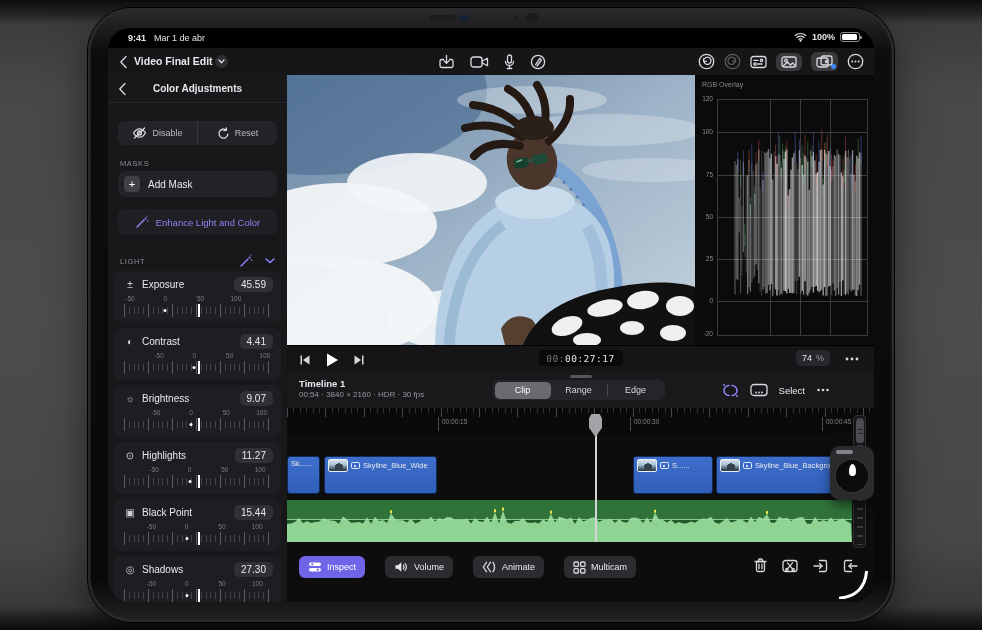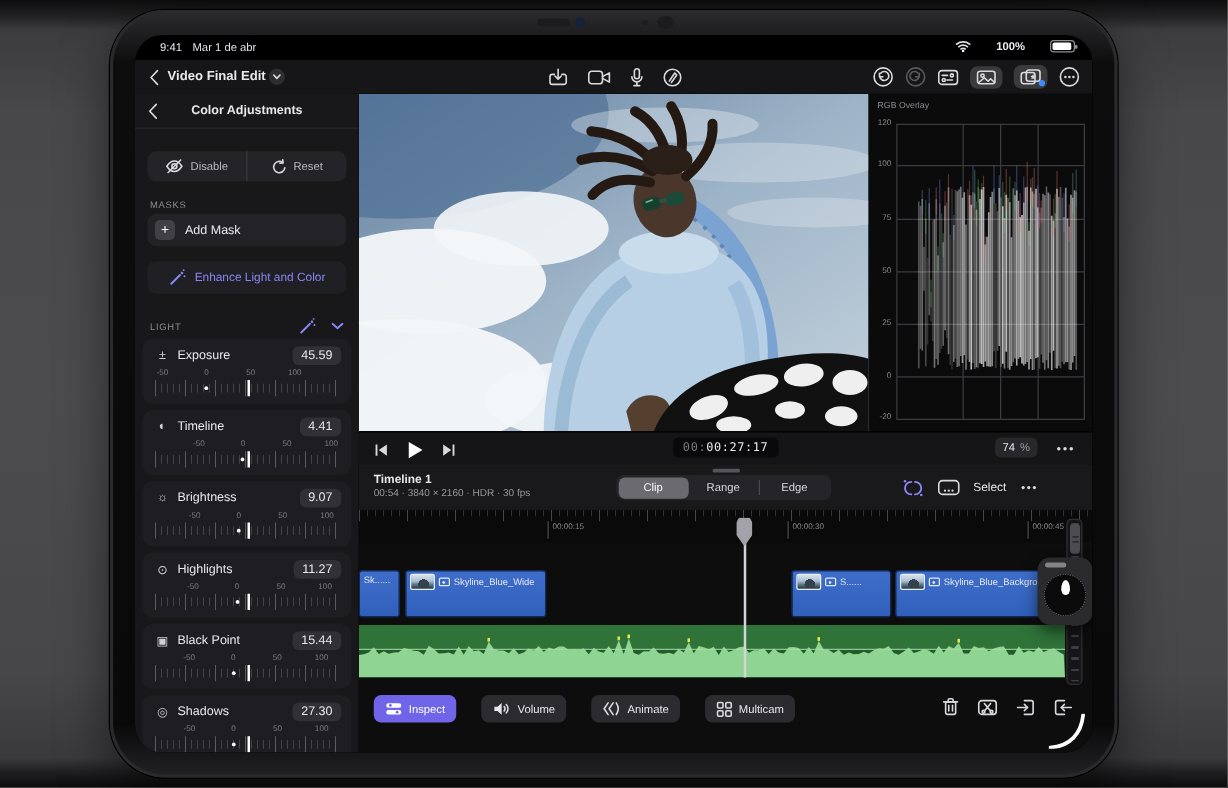--- a/index.html
+++ b/index.html
@@ -9,23 +9,23 @@
 .abs{position:absolute}
 svg{display:block}
 .ic{stroke:#d9d9de;fill:none;stroke-width:1.3;stroke-linecap:round;stroke-linejoin:round}
 .device{position:absolute;left:88px;top:8px;width:806px;height:614px;border-radius:44px;
  background:linear-gradient(180deg,#2c2c2e,#0d0d0e 7%,#09090a 93%,#232325);
  box-shadow:0 0 0 1px #000,inset 0 0 0 2.5px #2a2a2c,0 16px 40px rgba(0,0,0,.5)}
 .bezdot{position:absolute;border-radius:50%;background:#1c1c1e}
 .screen{position:absolute;left:20px;top:20px;width:766px;height:574px;border-radius:22px;background:#000;overflow:hidden}
 
 .statusbar{position:absolute;left:0;top:0;width:100%;height:20px}
-.sb-time{position:absolute;left:20px;top:5px;font-size:9px;font-weight:normal}
+.sb-time{position:absolute;left:20px;top:5px;font-size:9px;font-weight:bold}
 .sb-date{position:absolute;left:46px;top:5px;font-size:9px;color:#e3e3e8}
-.sb-right{position:absolute;right:14px;top:4px;display:flex;align-items:flex-start;gap:20px}
+.sb-right{position:absolute;right:14px;top:4px;display:flex;align-items:flex-start;gap:5px}
 .sb-batt-label{font-size:9px;font-weight:bold}
 .batt{position:relative;width:20px;height:10px;border:1px solid #8e8e93;border-radius:3px}
 .batt i{position:absolute;left:1px;top:1px;bottom:1px;width:15px;background:#fff;border-radius:1.5px}
 .batt:after{content:"";position:absolute;right:-3px;top:2.5px;width:2px;height:3px;background:#8e8e93;border-radius:0 1px 1px 0}
 
 .topbar{position:absolute;left:0;top:20px;width:100%;height:27px;background:#161618}
 .tb-title{position:absolute;left:26px;top:7px;font-size:10.5px;font-weight:bold}
 .tb-chevcirc{position:absolute;left:107px;top:7px;width:13px;height:13px;border-radius:50%;background:#2e2e31;display:flex;align-items:center;justify-content:center}
 .tb-center{position:absolute;left:330px;top:0;height:27px;display:flex;align-items:center;gap:15px}
 .tb-right{position:absolute;right:10px;top:0;height:27px;display:flex;align-items:center;gap:9px}
@@ -334,21 +334,21 @@
             <i style="left:76.1%">100</i>
           </div>
         <div class="ticks">
             <span class="tick-dot" style="left:28.1%"></span>
             <span class="tick-cur"></span>
           </div>
       </div>
       <div class="card" style="top:253px">
         <div class="cardtop">
             <span class="s-icon">◐</span>
-            <span class="s-name">Timeline</span>
+            <span class="s-name">Contrast</span>
             <span class="s-val">4.41</span>
           </div>
         <div class="scale">
             <i style="left:23.9%">-50</i>
             <i style="left:47.9%">0</i>
             <i style="left:71.9%">50</i>
             <i style="left:95.9%">100</i>
           </div>
         <div class="ticks">
             <span class="tick-dot" style="left:47.9%"></span>

